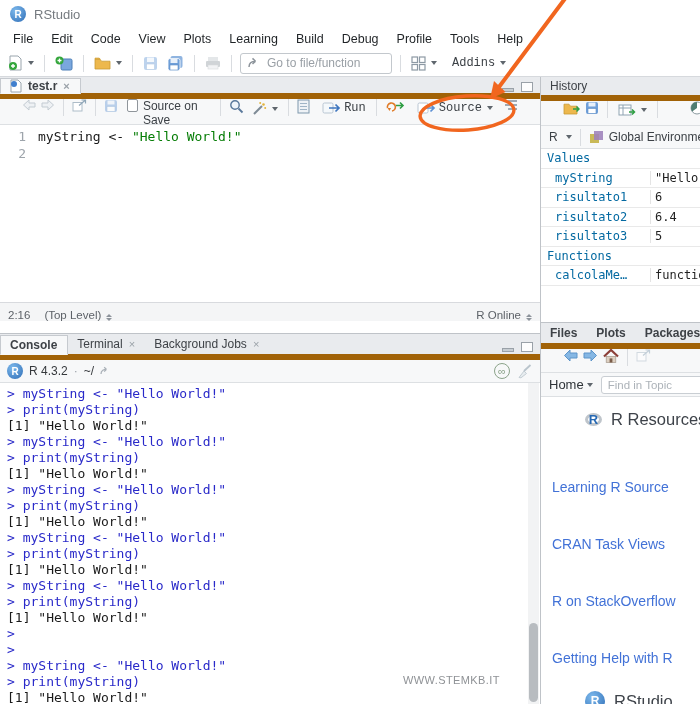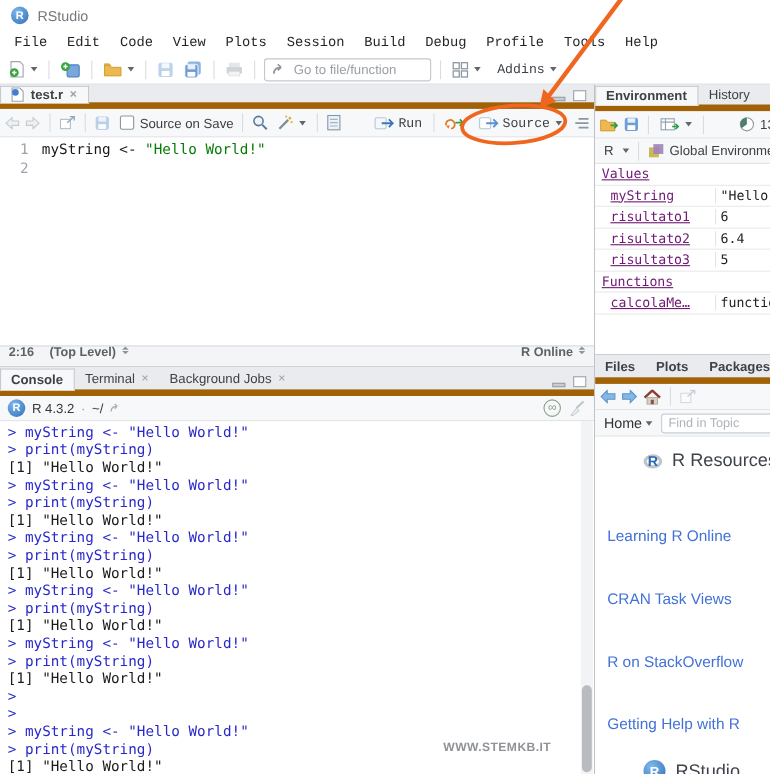--- a/index.html
+++ b/index.html
@@ -13,21 +13,21 @@
 
   
   .titlebar { position:absolute; left:0; top:0; width:700px; height:28px; display:flex; align-items:center; padding-left:10px; gap:8px; }
   .title-text { font-size:13px; color:#757a7f; }
   .rlogo { display:inline-flex; align-items:center; justify-content:center; border-radius:50%;
     background:radial-gradient(circle at 35% 30%, #7db9ec, #2e6db6); color:#fff; font-weight:bold; }
   .rlogo.sm { width:16px; height:16px; font-size:10px; }
   .rlogo.md { width:20px; height:20px; font-size:12px; }
   .rlogo.rproject { background:#fff; border:3px solid #bfc5cb; color:#2668b3; width:17px; height:13px; border-radius:50%; font-size:13px; font-weight:bold; line-height:1; }
 
-  .menubar { position:absolute; left:0; top:28px; width:700px; height:22px; display:flex; align-items:center; padding-left:4px;font-family:Liberation Mono, monospace; }
+  .menubar { position:absolute; left:0; top:28px; width:700px; height:22px; display:flex; align-items:center; padding-left:4px; }
   .menu-item { font-size:12.5px; color:#1f2326; padding:2px 9px; cursor:default; }
 
   .toolbar { position:absolute; left:0; top:50px; width:700px; height:27px; display:flex; align-items:center; padding-left:6px; gap:5px; border-bottom:1px solid #d6d9dd; }
   .sep { width:1px; height:17px; background:#d9dce0; margin:0 3px; flex:none; }
   .caret { width:0; height:0; border-left:3.5px solid transparent; border-right:3.5px solid transparent; border-top:4px solid #5f666d; display:inline-block; margin-left:3px; flex:none; }
   .tb-btn { display:flex; align-items:center; gap:2px; padding:2px 2px; flex:none;font-family:Liberation Mono, monospace; }
   .goto-box { display:flex; align-items:center; gap:5px; width:152px; height:21px; border:1px solid #c3c8cd; border-radius:3px; background:#fff; padding:0 6px; }
   .goto-box input { border:none; outline:none; width:110px; font-size:12px; color:#0369a1; background:transparent; }
   .goto-box input::placeholder { color:#9aa0a6; }
   .label-12 { font-size:12px; color:#3c4146; }
@@ -38,33 +38,33 @@
 
   .tabstrip { background:#e9ebee; border-bottom:6px solid #a16207; display:flex; align-items:flex-end; position:relative; }
   .tab { font-size:12px; color:#3e4247; padding:4px 10px 4px 9px; display:flex; align-items:center; gap:6px; height:100%; cursor:default; }
   .tab.active { background:#f7f8f9; border:1px solid #c6cacf; border-bottom:1px solid #f7f8f9; margin-bottom:-1px; font-weight:bold; }
   .tab .x { color:#9aa1a8; font-size:11px; display:none; line-height:1; }
   .tab.closable .x { display:inline; }
   .winbtns { position:absolute; right:7px; top:5px; display:flex; gap:7px; }
   .wb { width:12px; height:10px; border:1px solid #9aa1a8; background:#fdfdfd; }
   .wb.min { height:4px; margin-top:6px; background:#c7cdd2; }
 
-  .pane-toolbar { background:#f7f8f9; border-bottom:1px solid #dde0e3; display:flex; align-items:center; padding:0 4px; gap:5px; }
+  .pane-toolbar { background:#f7f8f9; border-bottom:1px solid #dde0e3; display:flex; align-items:flex-start; padding:0 22px; gap:5px; }
 
   
   .src-pane { position:absolute; left:0; top:0; width:100%; height:256px; }
   .src-tabs { height:22px; }
   .src-toolbar { height:26px; }
   .editor { position:absolute; left:0; top:48px; width:100%; bottom:19px; background:#fff; font-size:13px; padding-top:3px; }
   .code-line { display:flex; line-height:17px; }
   .code-line .gutter { width:38px; text-align:right; padding-right:12px; color:#9da4ab; flex:none; }
   .seg-plain { color:#1a1a1a; }
   .seg-string { color:#067d06; }
   .code-line:last-of-type .code-text::after { content:""; display:inline-block; width:1px; height:13px; background:#222; vertical-align:-2px; }
-  .src-status { position:absolute; left:0; bottom:0; width:100%; height:19px; background:#f4f5f6; border-top:1px solid #d8dade; display:flex; align-items:flex-start; font-size:11.5px; color:#5d6268; padding:0 8px;font-weight:bold; }
+  .src-status { position:absolute; left:0; bottom:12px; width:100%; height:19px; background:#f4f5f6; border-top:1px solid #d8dade; display:flex; align-items:flex-end; font-size:11.5px; color:#5d6268; padding:0 8px; }
   .updown { display:inline-flex; flex-direction:column; gap:1px; margin-left:5px; }
   .updown i { width:0; height:0; border-left:3px solid transparent; border-right:3px solid transparent; display:block; }
   .updown .up { border-bottom:3.5px solid #8d949b; }
   .updown .dn { border-top:3.5px solid #8d949b; }
 
   
   .con-pane { position:absolute; left:0; top:256px; width:100%; bottom:0; border-top:1px solid #bfc3c8; }
   .con-tabs { height:26px; }
   .con-header { height:23px; background:#f7f8f9; border-bottom:1px solid #dde0e3; display:flex; align-items:center; gap:6px; padding:0 7px; font-size:12px; color:#36393d; }
   .con-body { position:absolute; left:0; top:49px; right:0; bottom:0; background:#fff; font-size:13px; padding:3px 0 0 7px; overflow:hidden; }
@@ -75,37 +75,37 @@
   .con-thumb { position:absolute; left:1px; right:1px; top:240px; bottom:2px; background:#b8bcc0; border-radius:5px; }
   .inf { width:16px; height:16px; border:1.4px solid #8ba38a; border-radius:50%; color:#8ba38a; font-size:11px; display:inline-flex; align-items:center; justify-content:center; }
 
   
   .env-pane { position:absolute; left:0; top:0; width:300px; height:245px; }
   .env-tabs { height:24px; }
   .env-toolbar { height:25px; }
   .env-scope { height:23px; background:#f7f8f9; border-bottom:1px solid #dde0e3; display:flex; align-items:center; gap:5px; padding:0 8px; font-size:12px; color:#3c4146; }
   .env-list { position:absolute; left:0; top:72px; width:300px; bottom:0; background:#fff; font-size:12px; }
   .env-item { height:19.5px; display:flex; align-items:center; border-bottom:1px solid #e9e9e9; }
-  .env-item .nm { padding-left:14px; width:109px; flex:none; color:#701a75;text-decoration:underline; }
+  .env-item .nm { padding-left:14px; width:109px; flex:none; color:#0369a1; }
   .env-item.section .nm { padding-left:6px; width:auto; }
   .env-item .val { border-left:1px solid #e4e4e4; padding-left:4px; color:#1f1f1f; flex:1; white-space:pre; }
 
   .help-pane { position:absolute; left:0; top:245px; width:300px; bottom:0; border-top:1px solid #bfc3c8; }
   .help-tabs { height:26px; }
   .help-toolbar { height:24px; }
   .help-search { height:24px; background:#f7f8f9; border-bottom:1px solid #dde0e3; display:flex; align-items:center; gap:8px; padding:0 8px; }
   .help-search input { width:118px; height:18px; border:1px solid #c9ced3; border-radius:3px; font-size:11.5px; padding:0 6px; color:#444; outline:none; }
   .help-search input::placeholder { color:#adb3b9; }
   .help-body { position:absolute; left:0; top:74px; width:300px; bottom:0; background:#fff; overflow:hidden; padding-top:13px; }
   .help-item.heading { display:flex; align-items:center; gap:9px; margin:0 0 16px 44px; font-size:16.5px; color:#3e434a; }
   .help-item.heading .logo { flex:none; }
   .help-item.link { margin:0 0 6px 11px; font-size:14px; line-height:17px; color:#4272d7; white-space:pre-line; cursor:pointer; }
   .help-item.h2 { margin-top:24px; }
 
-  .watermark { position:absolute; left:403px; top:674px; font-size:11px; font-weight:700; letter-spacing:.4px; color:#8f9296; z-index:5; }
+  .watermark { position:absolute; left:403px; top:674px; font-size:11px; font-weight:400; letter-spacing:.4px; color:#8f9296; z-index:5; }
 
   .annot-svg { position:absolute; left:0; top:0; width:700px; height:704px; z-index:100; pointer-events:none; }
 
   svg.ic { display:block; flex:none; }
 </style>
 </head>
 <body>
 
 <div class="titlebar">
   <span class="rlogo sm">R</span>
@@ -117,21 +117,21 @@
     <span class="menu-item">File</span>
 
     <span class="menu-item">Edit</span>
 
     <span class="menu-item">Code</span>
 
     <span class="menu-item">View</span>
 
     <span class="menu-item">Plots</span>
 
-    <span class="menu-item">Session</span>
+    <span class="menu-item">Learning</span>
 
     <span class="menu-item">Build</span>
 
     <span class="menu-item">Debug</span>
 
     <span class="menu-item">Profile</span>
 
     <span class="menu-item">Tools</span>
 
     <span class="menu-item">Help</span>
@@ -415,23 +415,20 @@
       <div class="con-thumb"></div>
     </div>
   </div>
 </div>
 
 <div class="right-col">
 
   <div class="env-pane">
     <div class="tabstrip env-tabs">
 
-        <div class="tab active">
-          <span>Environment</span>
-        </div>
 
         <div class="tab">
           <span>History</span>
         </div>
 
     </div>
     <div class="pane-toolbar env-toolbar">
       <svg class="ic" width="17" height="14">
           <path d="M1 3.2 h5 l1.5 2 H14 v7.8 H1z" fill="#edb84d" stroke="#c99a33" stroke-width=".8"></path>
           <path d="M10 8 h6 M13.5 5.5 L16 8 L13.5 10.5" stroke="#2f9e44" stroke-width="1.5" fill="none"></path>
@@ -552,21 +549,21 @@
     </div>
     <div class="help-body">
 
         <div class="help-item heading h1">
           <span class="logo rproject rlogo rproject-x">R</span>
           <span class="txt">R Resources</span>
         </div>
 
         <div class="help-item link">
           
-          <span class="txt">Learning R Online</span>
+          <span class="txt">Learning R Source</span>
         </div>
 
         <div class="help-item link">
           
           <span class="txt">CRAN Task Views</span>
         </div>
 
         <div class="help-item link">
           
           <span class="txt">R on StackOverflow</span>

